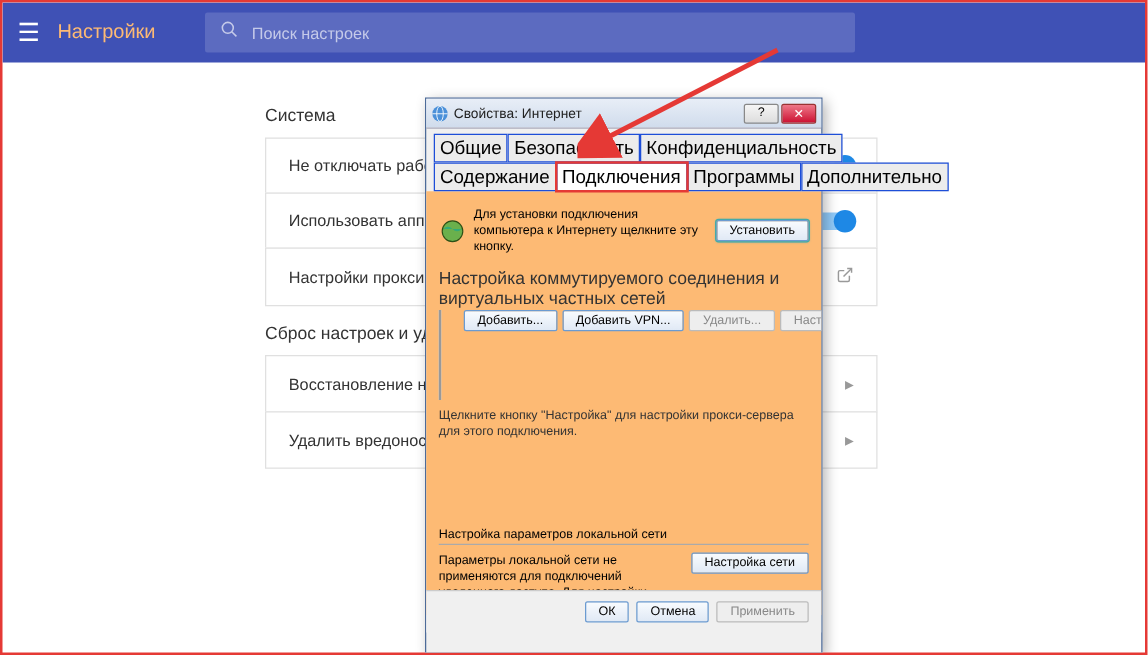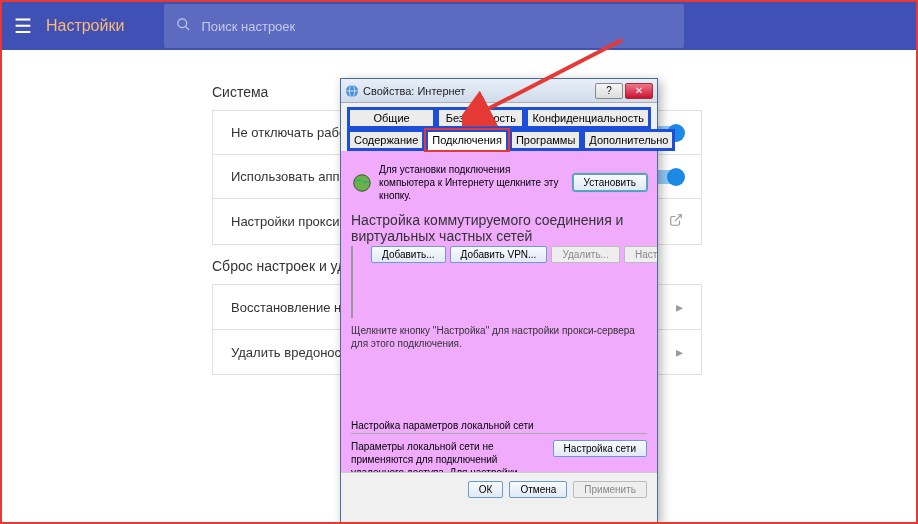--- a/index.html
+++ b/index.html
@@ -1,21 +1,21 @@
 <!DOCTYPE html>
 <html><head>
 <meta charset="utf-8">
 <style>
 * { box-sizing: border-box; margin: 0; padding: 0; font-family: Arial, sans-serif; }
 body { background: #fff; width: 918px; height: 524px; overflow: hidden; position: relative; border: 2px solid #e53935; }
 
 .header { background: #3f51b5; height: 48px; display: flex; align-items: center; padding: 0 12px; }
 .menu-icon { color: #fff; font-size: 20px; cursor: pointer; margin-right: 14px; }
 .header-title { color: #fdba74; font-size: 16px; margin-right: 40px; }
-.search-box { background: #5c6bc0; border-radius: 2px; height: 44px; width: 520px; display: flex; align-items: center; padding: 0 12px; }
+.search-box { background: #5c6bc0; border-radius: 2px; height: 32px; width: 520px; display: flex; align-items: center; padding: 0 12px; }
 .search-icon { color: #c5cae9; font-size: 16px; margin-right: 10px; }
 .search-input { background: transparent; border: none; color: #c5cae9; font-size: 13px; outline: none; flex: 1; }
 .search-input::placeholder { color: #c5cae9; }
 
 .content { padding: 20px 40px 20px 210px; }
 .section-title { font-size: 14px; color: #333; margin: 14px 0 10px 0; }
 .setting-row { border: 1px solid #e0e0e0; padding: 14px 18px; display: flex; align-items: center; justify-content: space-between; font-size: 13px; color: #333; width: 490px; margin-bottom: -1px; background: #fff; }
 .toggle { width: 34px; height: 14px; background: #90caf9; border-radius: 10px; position: relative; cursor: pointer; }
 .toggle::after { content: ''; width: 18px; height: 18px; background: #1e88e5; border-radius: 50%; position: absolute; right: -2px; top: -2px; }
 .chevron { color: #999; font-size: 14px; }
@@ -24,25 +24,25 @@
 .dialog { position: absolute; left: 338px; top: 76px; width: 318px; height: 445px; background: #f0f0f0; border: 1px solid #4d6b99; box-shadow: 3px 3px 10px rgba(0,0,0,0.3); font-size: 11px; }
 .titlebar { height: 24px; background: linear-gradient(#e8eef7, #d0dcec); display: flex; align-items: center; padding: 0 4px; border-bottom: 1px solid #aab; }
 .titlebar-icon { width: 14px; height: 14px; margin-right: 4px; }
 .titlebar-text { flex: 1; font-size: 11px; color: #222; }
 .titlebar-buttons { display: flex; gap: 2px; }
 .tb-btn { width: 28px; height: 16px; border: 1px solid #888; background: linear-gradient(#f5f5f5,#ddd); font-size: 10px; display: flex; align-items: center; justify-content: center; cursor: pointer; border-radius: 2px; }
 .tb-close { background: linear-gradient(#e78, #c13); color: #fff; border-color: #933; }
 
 .tab-rows { padding: 4px 6px 0 6px; }
 .tab-row { display: flex; }
-.tab { flex: 1; text-align: center; padding: 2px 4px; border: 3px solid #1d4ed8; background: #ececec; font-size: 11px; cursor: pointer; white-space: nowrap; }
+.tab { flex: 1; padding: 2px 4px; border: 1px solid #1d4ed8; background: #ececec; font-size: 15px; cursor: pointer; white-space: nowrap; }
 .tab.active { background: #fff; border-bottom: 1px solid #fff; position: relative; z-index: 2; }
 .tab.highlighted { outline: 2px solid #e53935; outline-offset: -1px; }
 
-.dialog-body { background: #f0abfc; padding: 8px 10px; height: calc(100% - 24px - 44px - 36px); overflow: hidden; }
+.dialog-body { background: #fdba74; padding: 8px 10px; height: calc(100% - 24px - 44px - 36px); overflow: hidden; }
 .install-row { display: flex; align-items: center; gap: 6px; padding: 4px 0; }
 .globe-icon { width: 22px; height: 22px; }
 .install-text { flex: 1; font-size: 10px; line-height: 1.3; }
 .win-btn { border: 1px solid #6b9bd1; background: linear-gradient(#f8fbfe, #e0e9f5); padding: 2px 10px; font-size: 10px; cursor: pointer; border-radius: 2px; white-space: nowrap; }
 .win-btn.highlighted { outline: 1px solid #4aa; box-shadow: 0 0 2px #4aa; }
 .win-btn:disabled { color: #888; border-color: #bbb; background: #eee; cursor: default; }
 
 .group-label { font-size: 14px; color: #333; margin: 6px 0 2px 0; }
 .list-row { display: flex; gap: 6px; align-items: flex-start; }
 .list-box { width: 180px; height: 72px; border: 1px solid #999; background: #fff; }

